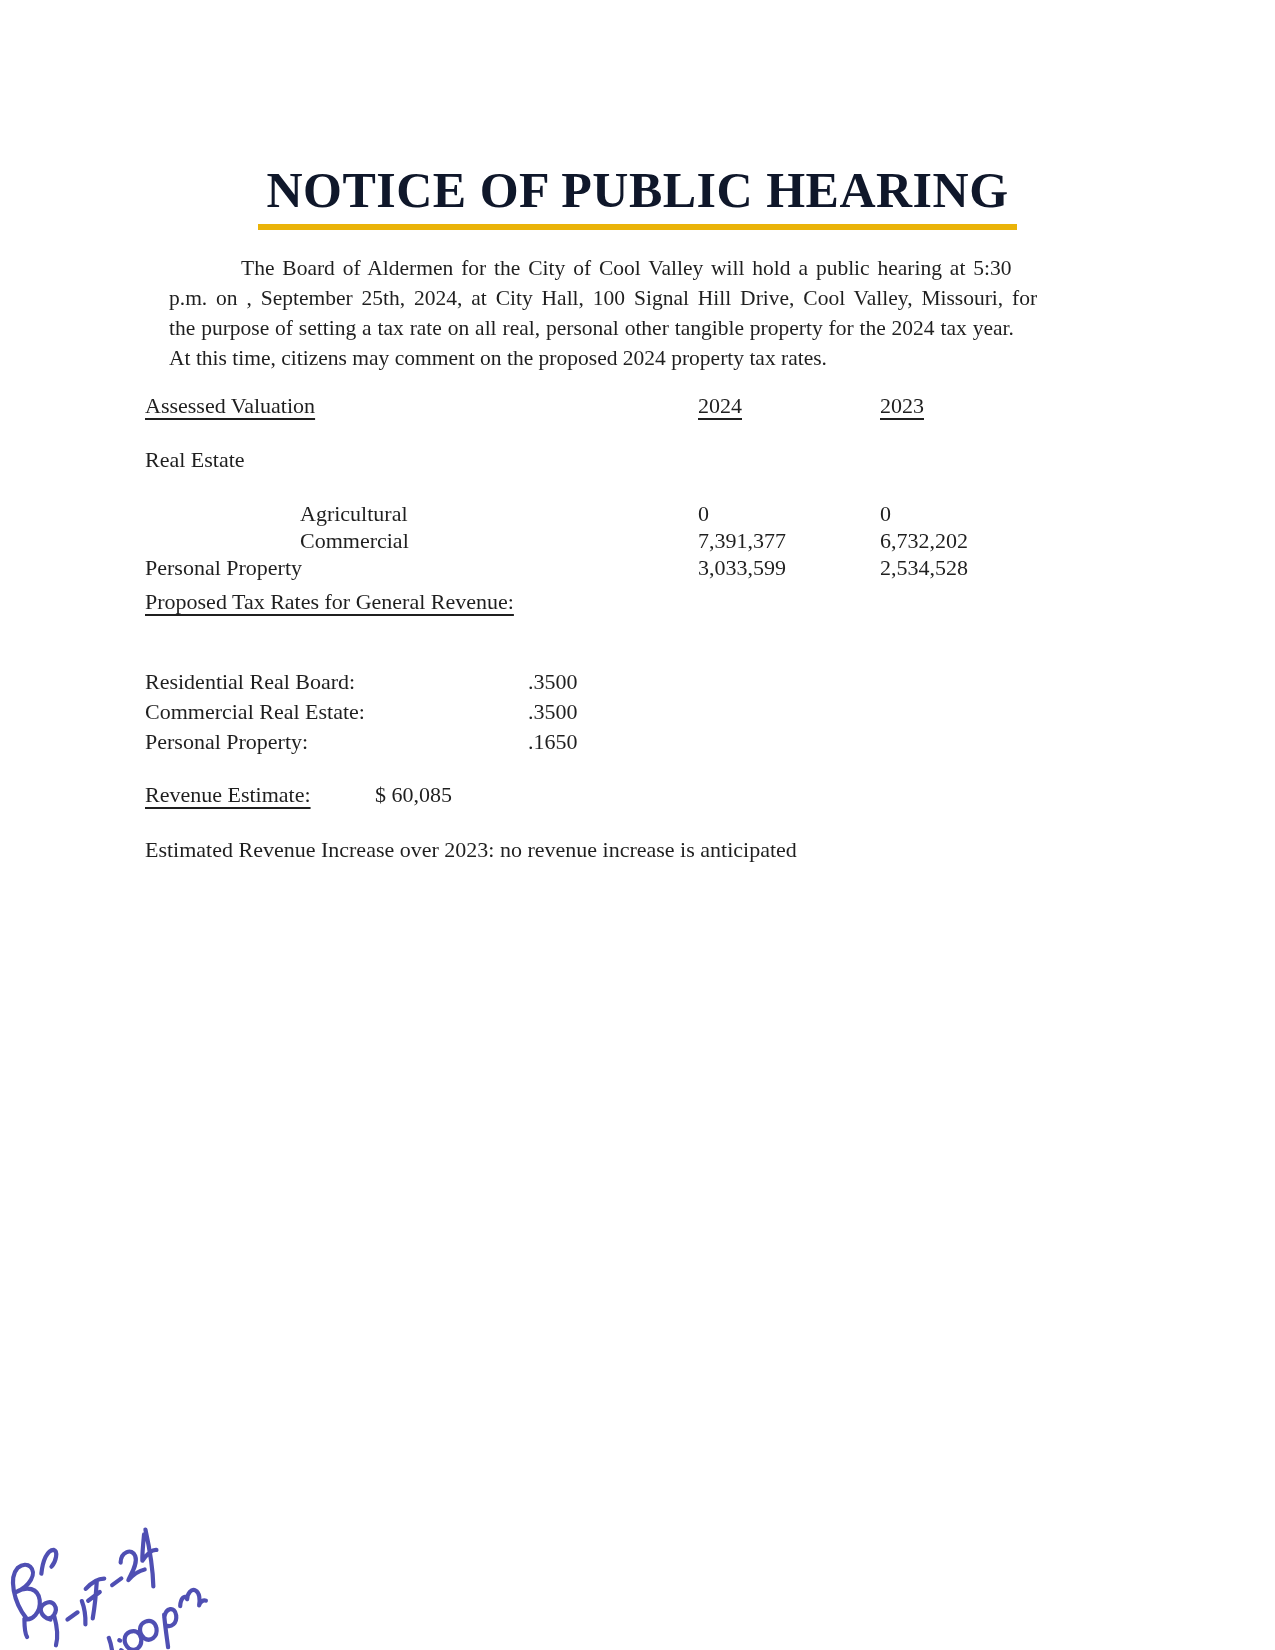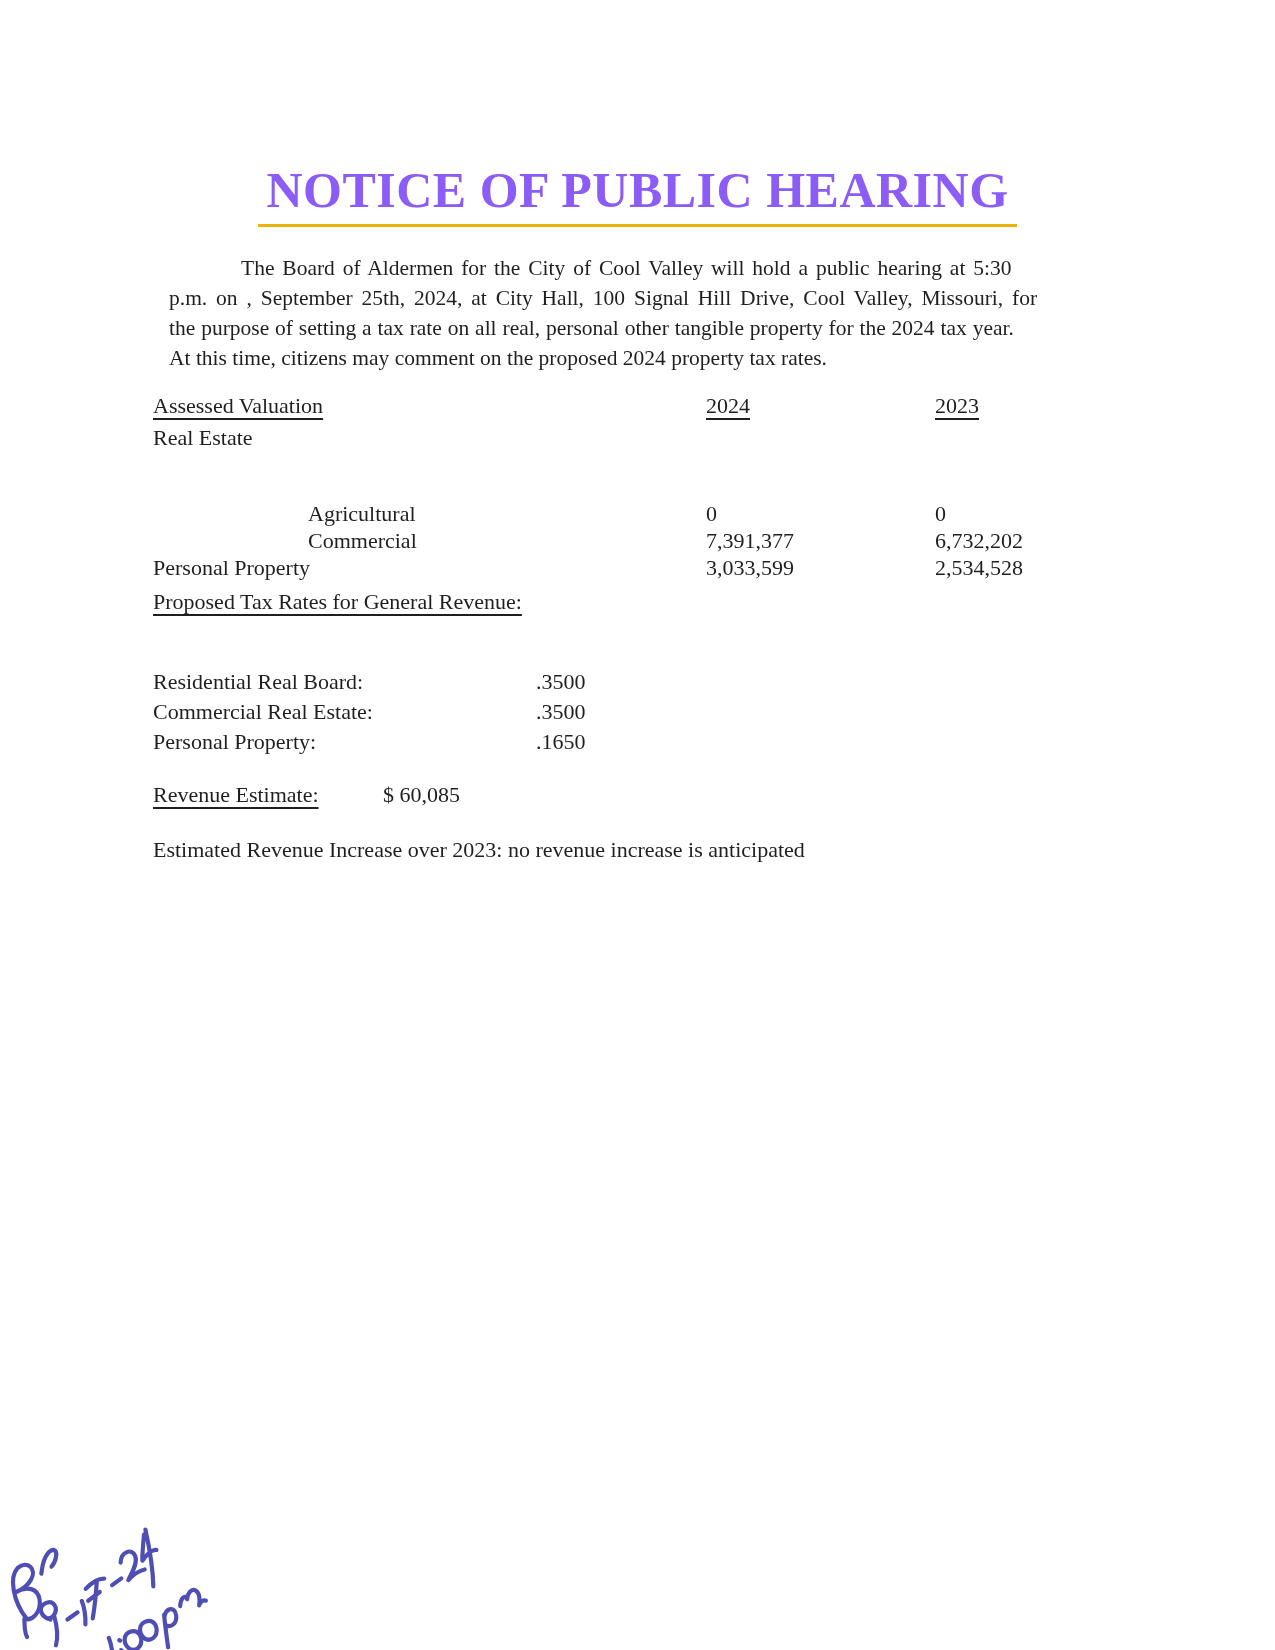--- a/index.html
+++ b/index.html
@@ -13,44 +13,44 @@
     overflow:hidden;
   }
   
   .title-wrap{
     position:absolute;top:163px;left:0;width:100%;
     text-align:center;
   }
   .title{
     display:inline-block;
     font-size:50px;font-weight:bold;line-height:1.1;
-    color:#8b5cf6;
+    color:#0f172a;
     letter-spacing:0.5px;
-    border-bottom:3px solid #eab308;
+    border-bottom:6px solid #eab308;
     padding:0 8px 6px 8px;
   }
   
   .intro{
     position:absolute;left:145px;top:253px;width:990px;
     font-size:21.5px;line-height:30px;margin-left:24px;
   }
   .iline{white-space:nowrap;height:30px;}
   .iline.l0{margin-left:72px;word-spacing:2.5px;}
   .iline.l1{word-spacing:3.5px;}
   .iline.l2{word-spacing:0.5px;}
   
   .row{
     position:absolute;left:145px;width:1060px;height:27px;
-    font-size:22px;line-height:27px;margin-left:8px;
+    font-size:22px;line-height:27px;
   }
   .cell{position:absolute;top:0;white-space:nowrap;}
   .c-label{left:0;}
   .c-sub{left:155px;}
   .c-2024{left:553px;}
-  .c-2023{left:782px;}
+  .c-2023{left:735px;}
   .c-rate{left:383px;}
   .c-amount{left:230px;}
   .u{
     text-decoration:underline;
     text-decoration-thickness:2px;
     text-underline-offset:5px;
   }
   
   .handwriting{
     position:absolute;left:6px;top:1498px;
@@ -74,21 +74,21 @@
     <div class="iline l2">the purpose of setting a tax rate on all real, personal other tangible property for the 2024 tax year.</div>
     <div class="iline l3">At this time, citizens may comment on the proposed 2024 property tax rates.</div>
   </div>
 
   <div class="row" style="top:392px">
     <span class="cell c-label u">Assessed Valuation</span>
     <span class="cell c-2024 u">2024</span>
     <span class="cell c-2023 u">2023</span>
   </div>
 
-  <div class="row" style="top:424px">
+  <div class="row" style="top:446px">
     <span class="cell c-label">Real Estate</span>
   </div>
   <div class="row" style="top:500px">
     <span class="cell c-sub">Agricultural</span>
     <span class="cell c-2024">0</span>
     <span class="cell c-2023">0</span>
   </div>
   <div class="row" style="top:527px">
     <span class="cell c-sub">Commercial</span>
     <span class="cell c-2024">7,391,377</span>

